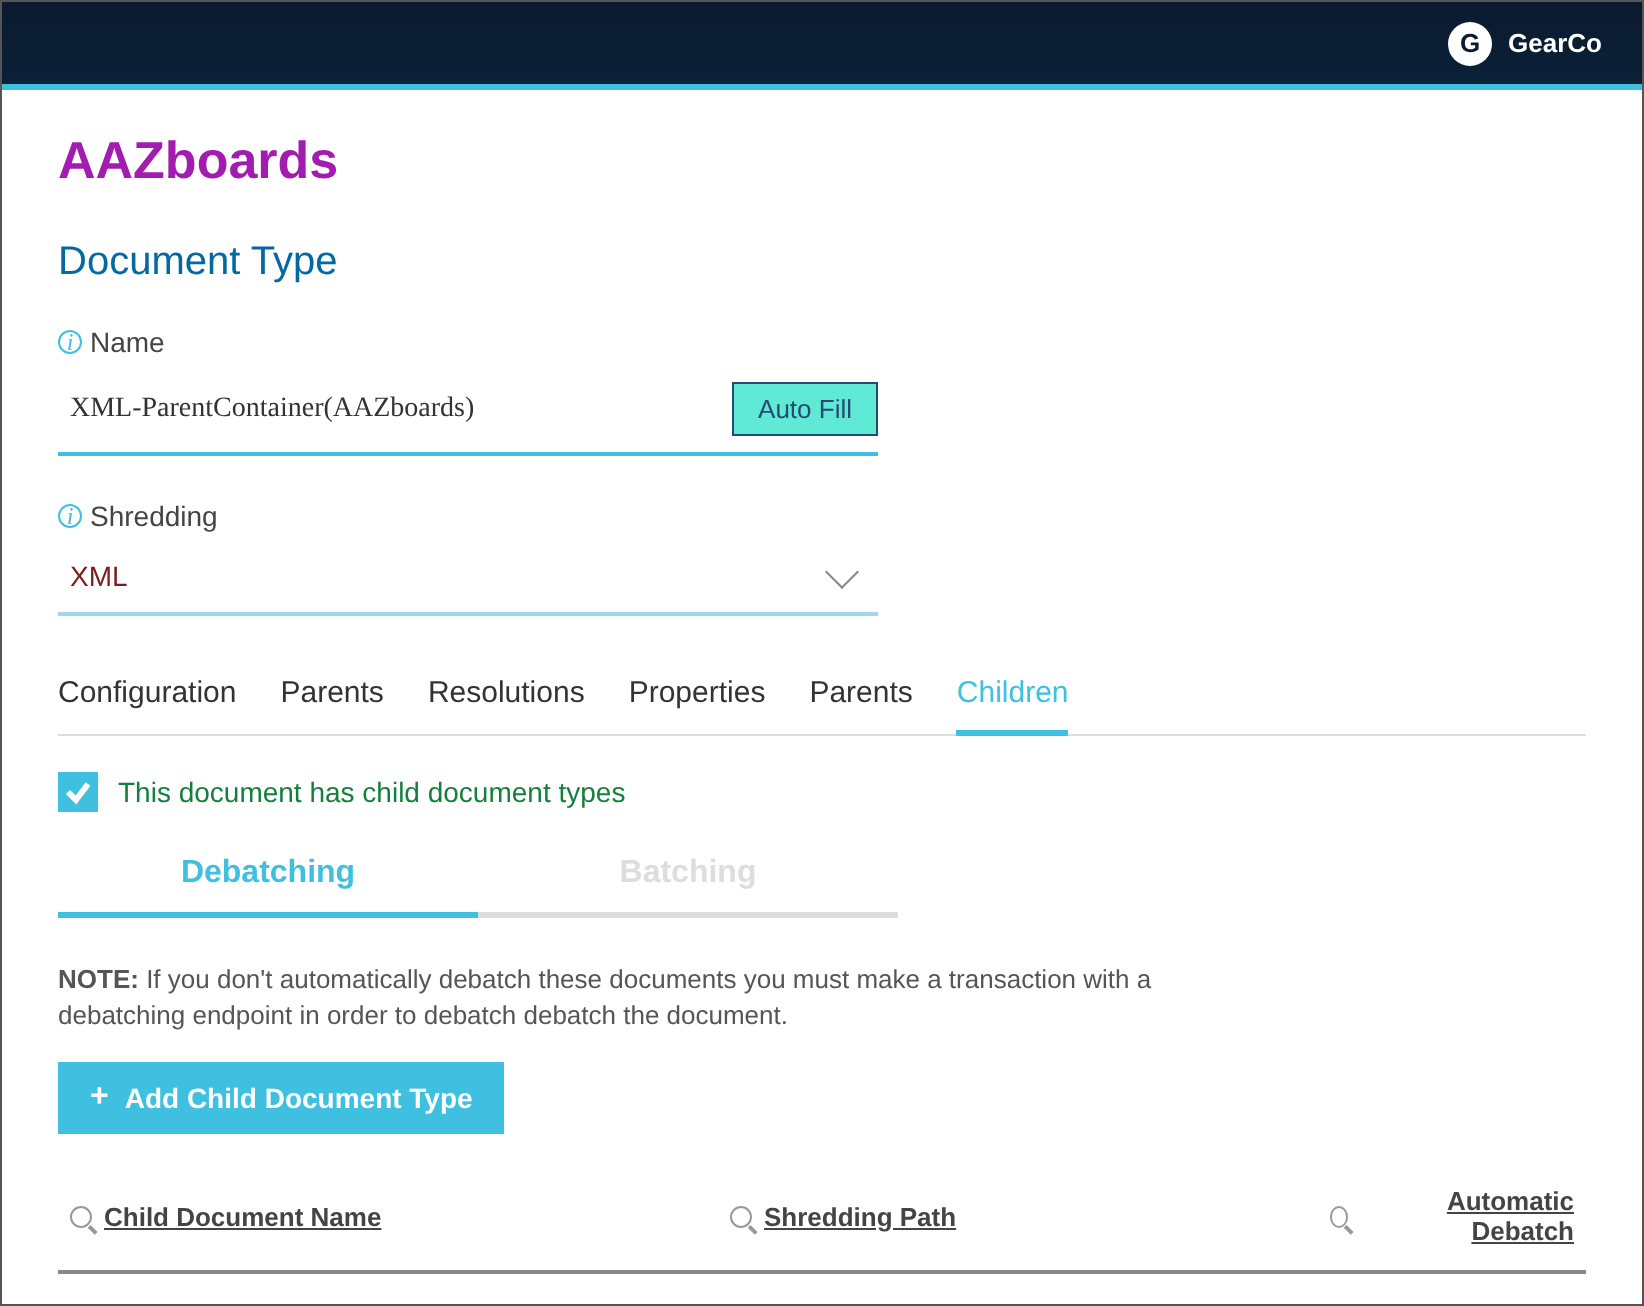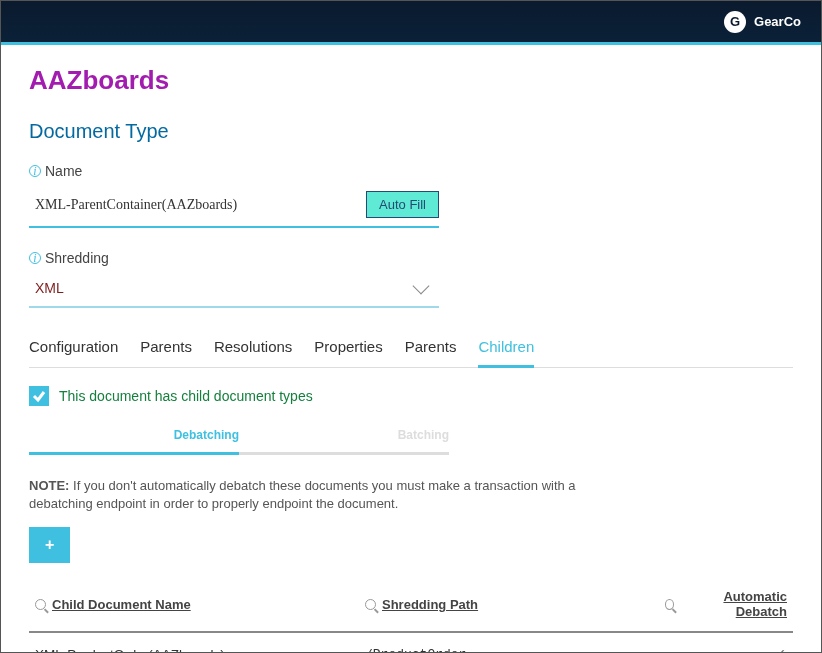--- a/index.html
+++ b/index.html
@@ -149,23 +149,23 @@
     cursor: pointer;
   }
   .checkbox svg { stroke: #fff; stroke-width: 3; fill: none; }
   .checkbox-label { color: #15803d; font-size: 14px; }
   .subtabs {
     display: flex;
     width: 420px;
   }
   .subtab {
     flex: 1;
-    text-align: right;
+    text-align: center;
     padding: 8px 0 10px 0;
-    font-size: 12px;
+    font-size: 16px;
     font-weight: 600;
     cursor: pointer;
     border-bottom: 3px solid #ddd;
   }
   .subtab.active {
     color: #3fc0e0;
     border-bottom-color: #3fc0e0;
   }
   .subtab.disabled { color: #ddd; cursor: default; }
   .note {
@@ -285,25 +285,26 @@
     </div>
     <span class="checkbox-label">This document has child document types</span>
   </div>
 
   <div class="subtabs">
     <div class="subtab active">Debatching</div>
     <div class="subtab disabled">Batching</div>
   </div>
 
   <div class="note">
-    <strong>NOTE:</strong><span> If you don't automatically debatch these documents you must make a transaction with a debatching endpoint in order to properly endpoint the document.</span>
+    <strong>NOTE:</strong><span> If you don't automatically debatch these documents you must make a transaction with a debatching endpoint in order to debatch debatch the document.</span>
   </div>
 
   <button class="add-btn">
     <span class="plus-icon">+</span>
+    <span>Add Child Document Type</span>
   </button>
 
   <div class="table">
     <div class="table-head">
       <div class="col-name">
         <span class="search-icon"></span>
         <span>Child Document Name</span>
       </div>
       <div class="col-path">
         <span class="search-icon"></span>

